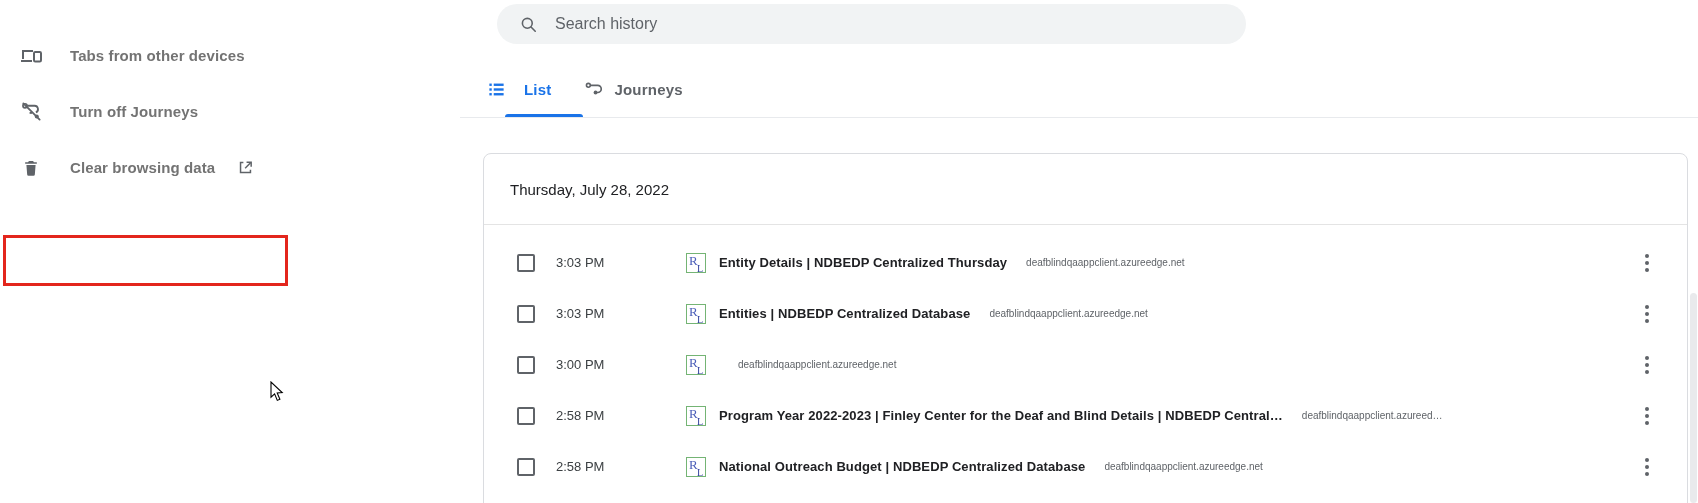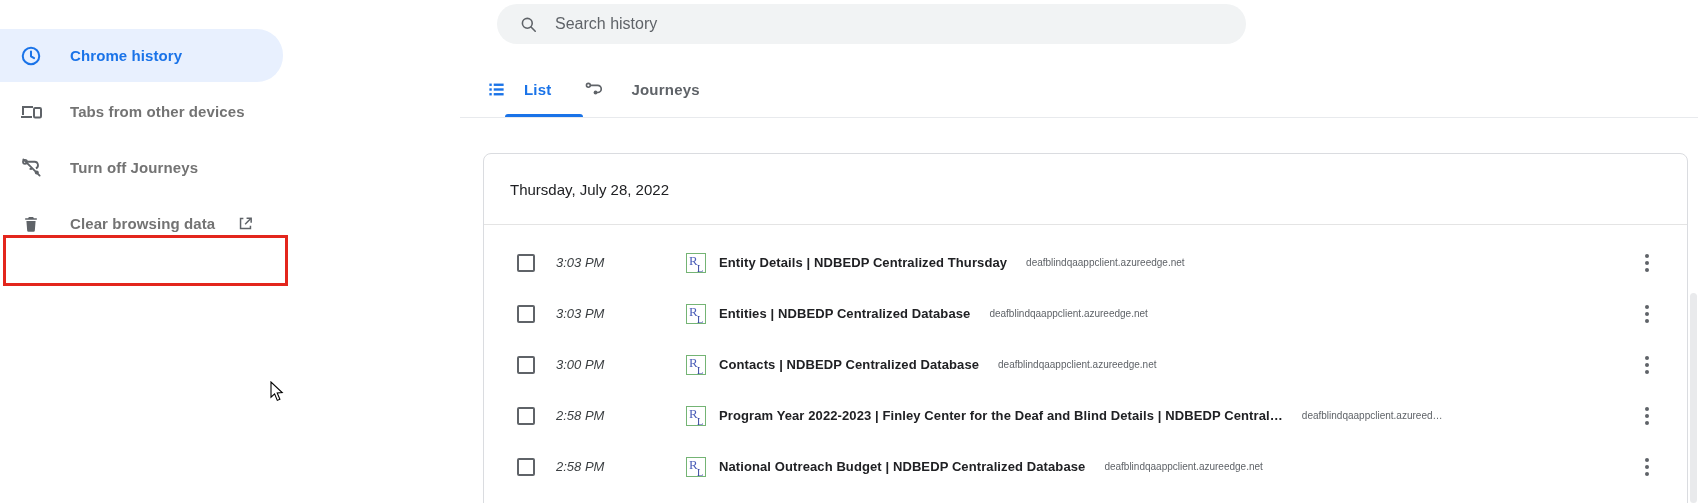--- a/index.html
+++ b/index.html
@@ -35,34 +35,34 @@
   .search-bar input { flex:1; margin-left:17px; margin-right:20px; border:none; outline:none;
     background:transparent; font-family:"Liberation Sans", sans-serif; font-size:16px; color:#a21caf; }
   .search-bar input::placeholder { color:#5f6368; }
 
   
   .tabs { position:absolute; left:460px; top:62px; right:0; height:56px;
     border-bottom:1px solid #e8eaed; display:flex; align-items:center; padding-left:27px; }
   .tab { display:flex; align-items:center; cursor:pointer; }
   .tab .tab-label { font-size:15px; font-weight:600; letter-spacing:.2px; }
   .tab-list .tab-label { color:#1a73e8; margin-left:18px; }
-  .tab-journeys { margin-left:33px;gap:17px; }
+  .tab-journeys { margin-left:33px; }
   .tab-journeys .tab-label { color:#5f6368; margin-left:9px; }
   .tab-indicator { position:absolute; left:45px; bottom:0; width:78px; height:3px;
     background:#1a73e8; border-radius:3px 3px 0 0; }
 
   
   .card { position:absolute; left:483px; top:153px; width:1205px; height:420px;
     background:#fff; border:1px solid #dadce0; border-radius:8px; }
   .card-header { height:71px; border-bottom:1px solid #e4e4e4; display:flex; align-items:center;
     padding-left:26px; font-size:15px; color:#202124; }
   .rows { padding-top:12px; }
   .row { height:51px; display:flex; align-items:center; padding:0 28px 0 33px; }
   .checkbox { width:18px; height:18px; border:2px solid #5f6368; border-radius:2px; flex:none; cursor:pointer; background:#fff; }
-  .time { width:130px; margin-left:21px; font-size:13px; color:#3c4043; flex:none;font-style:italic; }
+  .time { width:130px; margin-left:21px; font-size:13px; color:#3c4043; flex:none; }
   .favicon { position:relative; width:20px; height:20px; border:1px solid #74b474; background:#fff;
     flex:none; margin-right:13px; }
   .favicon .f-top { position:absolute; left:2px; top:-1px; font-family:"Liberation Serif", serif;
     font-size:13px; color:#4a5db8; }
   .favicon .f-sub { position:absolute; right:2px; bottom:-2px; font-family:"Liberation Serif", serif;
     font-size:10px; color:#2f3f9e; }
   .title { font-size:13px; font-weight:600; color:#202124; white-space:nowrap; letter-spacing:.1px; cursor:pointer; }
   .domain { margin-left:19px; font-size:10px; color:#5f6368; white-space:nowrap; }
   .more-btn { margin-left:auto; width:24px; height:24px; flex:none; display:flex; flex-direction:column;
     align-items:center; justify-content:center; gap:3px; cursor:pointer; }
@@ -74,29 +74,20 @@
   .cursor { position:absolute; left:270px; top:381px; pointer-events:none; }
 
   svg { display:block; }
 </style>
 </head>
 <body>
 
 <div class="sidebar">
 
   <div class="menu">
-    <div class="menu-item selected">
-      <span class="mi-icon">
-        <svg width="22" height="22" viewBox="0 0 24 24">
-            <circle cx="12" cy="12" r="9" fill="none" stroke="#1a73e8" stroke-width="2.2"></circle>
-            <path d="M12 7v5.3l3.4 2" fill="none" stroke="#1a73e8" stroke-width="2.2" stroke-linecap="round" stroke-linejoin="round"></path>
-          </svg>
-      </span>
-      <span class="mi-label">Chrome history</span>
-    </div>
 
     <div class="menu-item">
       <span class="mi-icon">
         <svg width="24" height="24" viewBox="0 0 24 24">
             <path d="M3 7h11" stroke="#5f6368" stroke-width="2" fill="none"></path>
             <path d="M4 7v8" stroke="#5f6368" stroke-width="2" fill="none"></path>
             <path d="M2 17h11" stroke="#5f6368" stroke-width="2" fill="none"></path>
             <rect x="15" y="8" width="7" height="9.5" rx="1.2" fill="none" stroke="#5f6368" stroke-width="2"></rect>
           </svg>
       </span>
@@ -210,21 +201,20 @@
         </div>
     </div>
 
     <div class="row">
       <div class="checkbox"></div>
       <div class="time">3:00 PM</div>
       <div class="favicon">
           <span class="f-top">R</span>
           <span class="f-sub">L</span>
         </div>
-      <div class="title">Contacts | NDBEDP Centralized Database</div>
       <div class="domain">deafblindqaappclient.azureedge.net</div>
       <div class="more-btn">
           <i></i>
           <i></i>
           <i></i>
         </div>
     </div>
 
     <div class="row">
       <div class="checkbox"></div>

